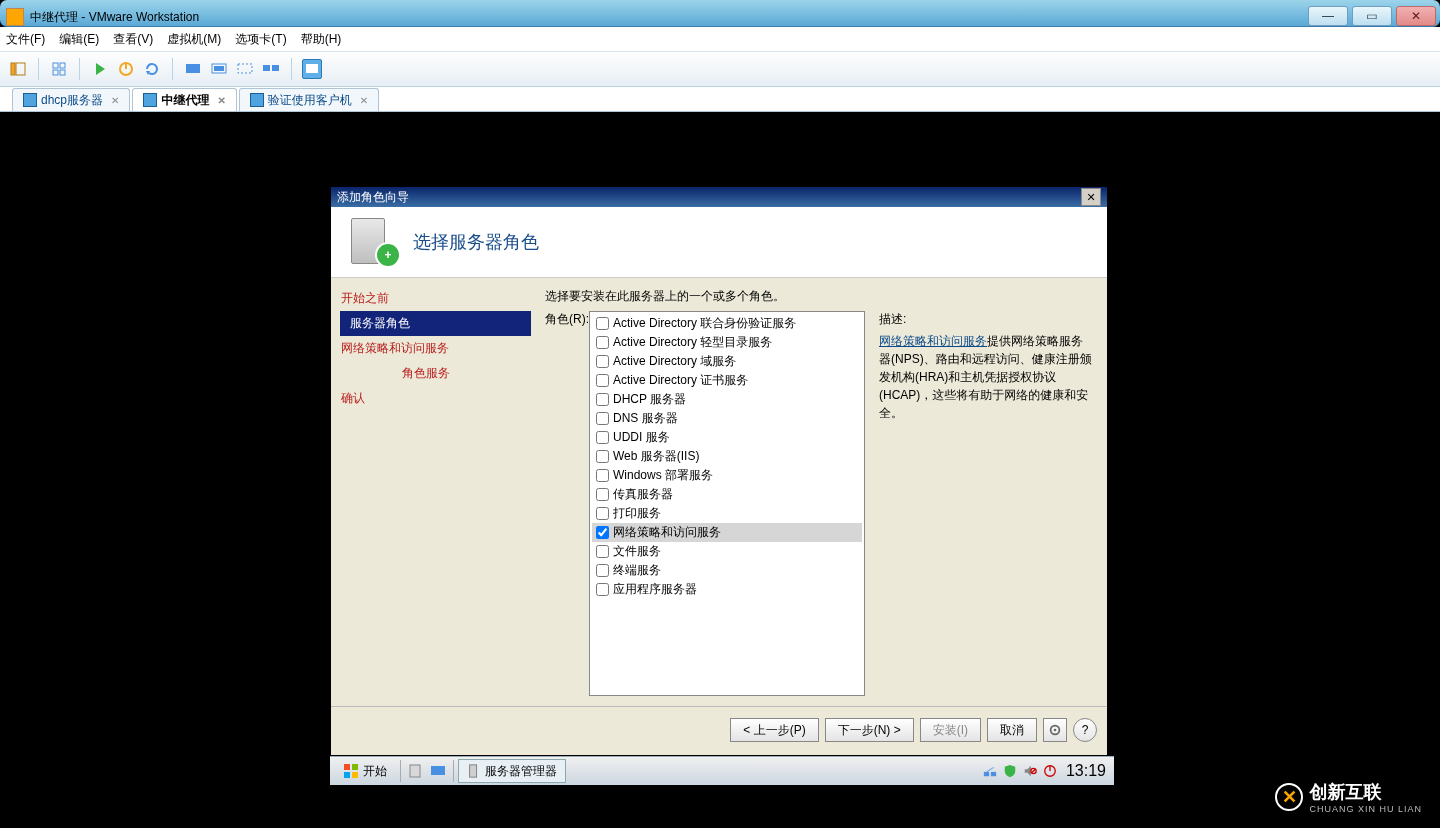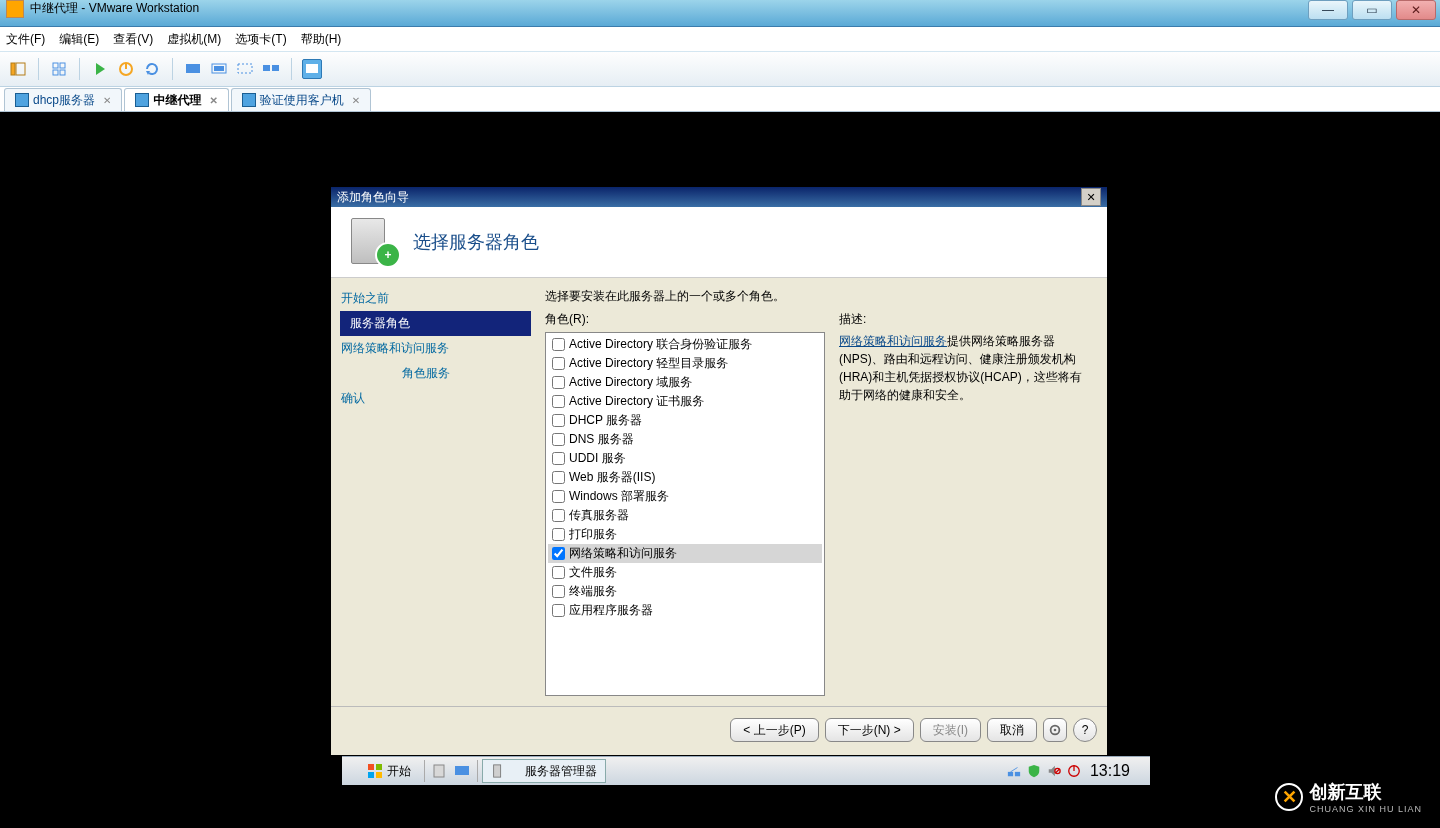--- a/index.html
+++ b/index.html
@@ -1,29 +1,29 @@
 <!DOCTYPE html>
 <html><head>
 <meta charset="utf-8">
 <style>
   html,body{margin:0;padding:0;width:1440px;height:828px;background:#000;font-family:"Microsoft YaHei","Segoe UI",Tahoma,sans-serif;font-size:12px;overflow:hidden;}
   
-  .vmware-titlebar{height:26px;background:linear-gradient(#9cd4ea,#5aa9d6);border-bottom:1px solid #3b7bac;display:flex;align-items:flex-start;color:#000;}
+  .vmware-titlebar{height:26px;background:linear-gradient(#9cd4ea,#5aa9d6);border-bottom:1px solid #3b7bac;display:flex;align-items:flex-end;color:#000;border-radius:7px;}
   .vmware-titlebar .app-icon{width:16px;height:16px;margin:0 6px;background:orange;border:1px solid #b85;}
   .vmware-titlebar .title{flex:none;}
   .vmware-titlebar .spacer{flex:1;}
   .vmware-titlebar .winbtn{width:38px;height:18px;margin-right:4px;background:linear-gradient(#eaf6fb,#bcdff1);border:1px solid #6e9fbf;border-radius:3px;display:flex;align-items:center;justify-content:center;color:#234;}
   .vmware-titlebar .winbtn.close{background:linear-gradient(#f2b0b0,#e28a8a);border-color:#b86a6a;color:#5a1a1a;}
   .vmware-menubar{height:24px;background:#fff;border-bottom:1px solid #d4e6f1;display:flex;align-items:center;padding:0 6px;color:#000;}
   .vmware-menubar span{margin-right:14px;}
   .vmware-toolbar{height:34px;background:linear-gradient(#fefefe,#e6eef4);border-bottom:1px solid #bcd3e3;display:flex;align-items:center;padding:0 8px;gap:6px;}
   .vmware-toolbar .tb-icon{width:18px;height:18px;border:1px solid transparent;display:flex;align-items:center;justify-content:center;border-radius:2px;}
   .vmware-toolbar .tb-icon svg{width:16px;height:16px;}
   .vmware-toolbar .sep{width:1px;height:22px;background:#bcd3e3;margin:0 4px;}
-  .vmware-tabs{height:24px;background:#fff;border-bottom:1px solid #b0c4d4;display:flex;align-items:flex-end;padding:0 4px;}
+  .vmware-tabs{height:24px;background:#fff;border-bottom:1px solid #b0c4d4;display:flex;align-items:flex-end;padding:0 12px;}
   .vmware-tab{height:22px;padding:0 10px;display:flex;align-items:center;gap:4px;border:1px solid #b0c4d4;border-bottom:none;background:#f2f7fb;border-radius:3px 3px 0 0;margin-right:2px;color:#0a4a8a;}
   .vmware-tab.active{background:#fff;font-weight:bold;color:#000;}
   .vmware-tab .tabicon{width:12px;height:12px;background:#4fa3e0;border:1px solid #1a5e93;}
   .vmware-tab .close-x{color:#888;margin-left:4px;font-size:10px;}
 
   .vm-content{position:relative;width:1440px;height:720px;background:#000;}
 
   
   .dialog{position:absolute;left:330px;top:74px;width:776px;height:568px;background:#ece9d8;border:1px solid #000;box-shadow:2px 2px 0 rgba(0,0,0,.4);}
   .dlg-title{height:20px;background:linear-gradient(#0a246a,#3a6ea5);color:#fff;display:flex;align-items:center;padding:0 6px;font-size:12px;}
@@ -31,54 +31,54 @@
   .dlg-title .dlg-close{width:18px;height:16px;background:#d4d0c8;color:#000;display:flex;align-items:center;justify-content:center;border:1px solid #888;font-size:11px;}
 
   .dlg-header{height:70px;background:#fff;display:flex;align-items:center;padding:0 20px;border-bottom:1px solid #ccc;}
   .dlg-header .hicon{width:48px;height:48px;margin-right:14px;position:relative;}
   .dlg-header .hicon .srv{width:32px;height:44px;background:linear-gradient(#e8e8e8,#bfbfbf);border:1px solid #888;border-radius:2px;}
   .dlg-header .hicon .plus{position:absolute;right:-2px;bottom:-2px;width:22px;height:22px;background:#3bb447;border-radius:50%;color:#fff;display:flex;align-items:center;justify-content:center;font-weight:bold;border:2px solid #fff;}
   .dlg-header h2{font-size:18px;font-weight:normal;color:#1a4e8a;margin:0;}
 
   .dlg-body{display:flex;height:428px;}
   .wiz-nav{width:200px;padding:8px 0;background:#ece9d8;}
-  .wiz-nav .step{padding:4px 10px;color:#0369a1;}
+  .wiz-nav .step{padding:4px 10px;color:#b91c1c;}
   .wiz-nav .step.sub{padding-left:26px;margin-left:45px;}
   .wiz-nav .step.selected{background:#12247a;color:#fff;margin-left:9px;}
   .wiz-nav .step.disabled{color:#888;}
 
   .wiz-main{flex:1;padding:10px 14px;background:#ece9d8;display:flex;flex-direction:column;}
   .wiz-main .instr{margin-bottom:6px;}
   .wiz-main .cols{display:flex;flex:1;gap:14px;}
-  .roles-col{width:280px;display:flex;flex-direction:column;}
+  .roles-col{width:320px;display:flex;flex-direction:row;}
   .roles-label{margin-bottom:4px;}
   .roles-list{flex:1;background:#fff;border:1px solid #888;overflow:auto;padding:2px;}
   .role-row{display:flex;align-items:center;padding:1px 2px;}
   .role-row input{margin:0 4px 0 2px;}
   .role-row.sel{background:#d6d6d6;}
   .link{color:#0a4a8a;text-decoration:underline;margin-top:6px;}
 
   .desc-col{flex:1;}
   .desc-col .desc-head{margin-bottom:4px;}
   .desc-col .desc-body{line-height:1.5;}
   .desc-col .desc-body a{color:#0a4a8a;text-decoration:underline;}
 
   .dlg-buttons{height:46px;border-top:1px solid #bbb;display:flex;align-items:center;justify-content:flex-end;padding:0 10px;gap:6px;background:#ece9d8;}
-  .btn{height:22px;padding:0 12px;background:linear-gradient(#fff,#e4e4e4);border:1px solid #888;border-radius:6px;display:flex;align-items:center;}
+  .btn{height:22px;padding:0 12px;background:linear-gradient(#fff,#e4e4e4);border:1px solid #888;border-radius:0;display:flex;align-items:center;}
   .btn.disabled{color:#888;}
   .btn.help{width:22px;padding:0;justify-content:center;border-radius:50%;}
   .btn.gear{width:22px;padding:0;justify-content:center;}
 
   
-  .taskbar{position:absolute;left:342px;top:644px;width:776px;height:28px;background:linear-gradient(#f0f0f0,#ccd6e0);border-top:1px solid #9ab;display:flex;align-items:center;padding:0 16px;}
+  .taskbar{position:absolute;left:330px;top:644px;width:776px;height:28px;background:linear-gradient(#f0f0f0,#ccd6e0);border-top:1px solid #9ab;display:flex;align-items:center;padding:0 4px;}
   .taskbar .start{display:flex;align-items:center;gap:4px;padding:0 8px;height:22px;border:1px solid transparent;}
   .taskbar .start .winflag{width:16px;height:16px;}
   .taskbar .tsep{width:1px;height:22px;background:#aaa;margin:0 4px;}
   .taskbar .tb-iconbtn{width:22px;height:20px;display:flex;align-items:center;justify-content:center;}
-  .taskbar .task-btn{height:22px;padding:0 8px;display:flex;align-items:center;gap:20px;border:1px solid #8aa;background:#e8f0f6;}
+  .taskbar .task-btn{height:22px;padding:0 8px;display:flex;align-items:center;gap:4px;border:1px solid #8aa;background:#e8f0f6;}
   .taskbar .tray{margin-left:auto;display:flex;align-items:center;gap:4px;}
   .taskbar .tray .tray-icon{width:16px;height:16px;display:flex;align-items:center;justify-content:center;}
   .taskbar .clock{font-family:Tahoma,sans-serif;font-size:16px;padding:0 4px;}
 
   
   .watermark{position:absolute;right:18px;bottom:18px;color:#fff;font-weight:bold;font-size:18px;display:flex;align-items:center;gap:6px;}
   .watermark .logocir{width:24px;height:24px;border:2px solid #fff;border-radius:50%;display:flex;align-items:center;justify-content:center;color:orange;}
   .watermark .sub{font-size:9px;font-weight:normal;display:block;color:#bbb;letter-spacing:1px;}
 </style>
 </head>

